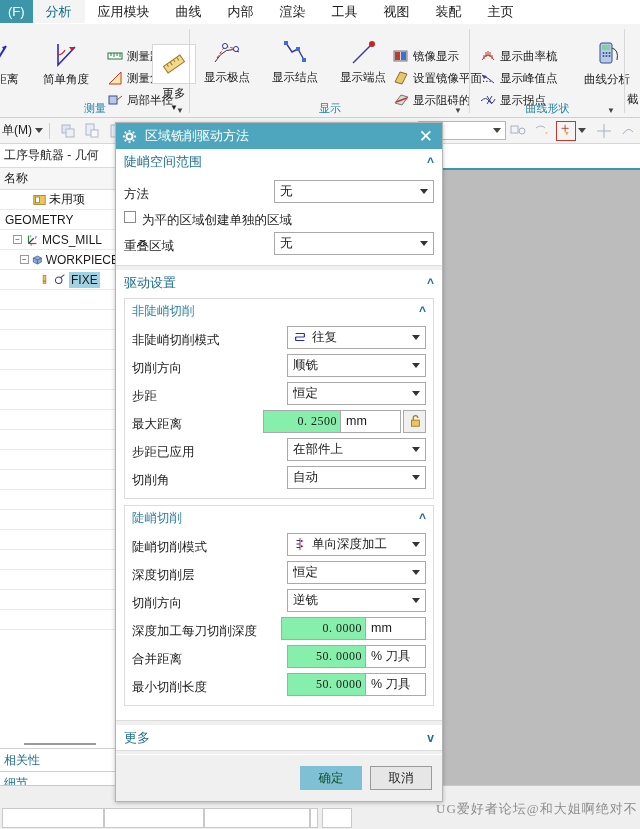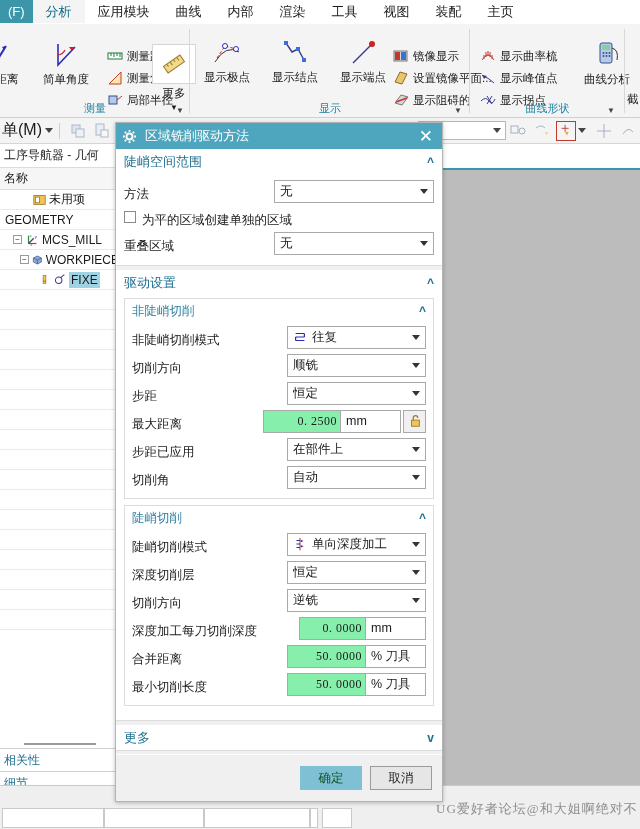--- a/index.html
+++ b/index.html
@@ -48,21 +48,21 @@
   }
   .ico { display: inline-block; width: 16px; height: 16px; flex: 0 0 16px; }
   .ico-lg { display: inline-block; width: 30px; height: 30px; }
 
   
   .qrow {
     position: absolute; left: 0; top: 118px; width: 640px; height: 26px;
     background: #f4f4f4; border-bottom: 1px solid #d6d6d6;
     display: flex; align-items: center;
   }
-  .qmenu { font-size: 16px; padding-left: 2px; color: #1b1b1b; display: flex; align-items: center; gap: 3px;}
+  .qmenu { font-size: 12px; padding-left: 2px; color: #1b1b1b; display: flex; align-items: center; gap: 3px;}
   .qsep { width: 1px; height: 16px; background: #cfcfcf; margin: 0 6px; }
   .qico { width: 18px; height: 18px; margin: 0 3px; opacity: .45; }
   .qico.on { opacity: 1; }
   .qcombo {
     width: 88px; height: 19px; border: 1px solid #b6b6b6; background: #fff;
     display: flex; align-items: center; justify-content: flex-end; padding-right: 4px;
   }
   .caret { width: 0; height: 0; border-left: 4px solid transparent; border-right: 4px solid transparent;
            border-top: 5px solid #444; }
 
@@ -727,21 +727,21 @@
                   <span class="combo" style="width:139px">
                     <span class="val">逆铣</span>
                     <span class="dd"></span>
                   </span>
                 </span>
               </div>
 
               <div class="frm-row">
                 <span class="frm-lab">深度加工每刀切削深度</span>
                 <span class="frm-ctl">
-                  <span class="num" style="width:67px">0. 0000</span>
+                  <span class="num" style="width:85px">0. 0000</span>
                   <span class="unit" style="width:60px">
                     <span style="flex:1">mm</span>
                     <span class="dd"></span>
                   </span>
                 </span>
               </div>
 
               <div class="frm-row">
                 <span class="frm-lab">合并距离</span>
                 <span class="frm-ctl">

